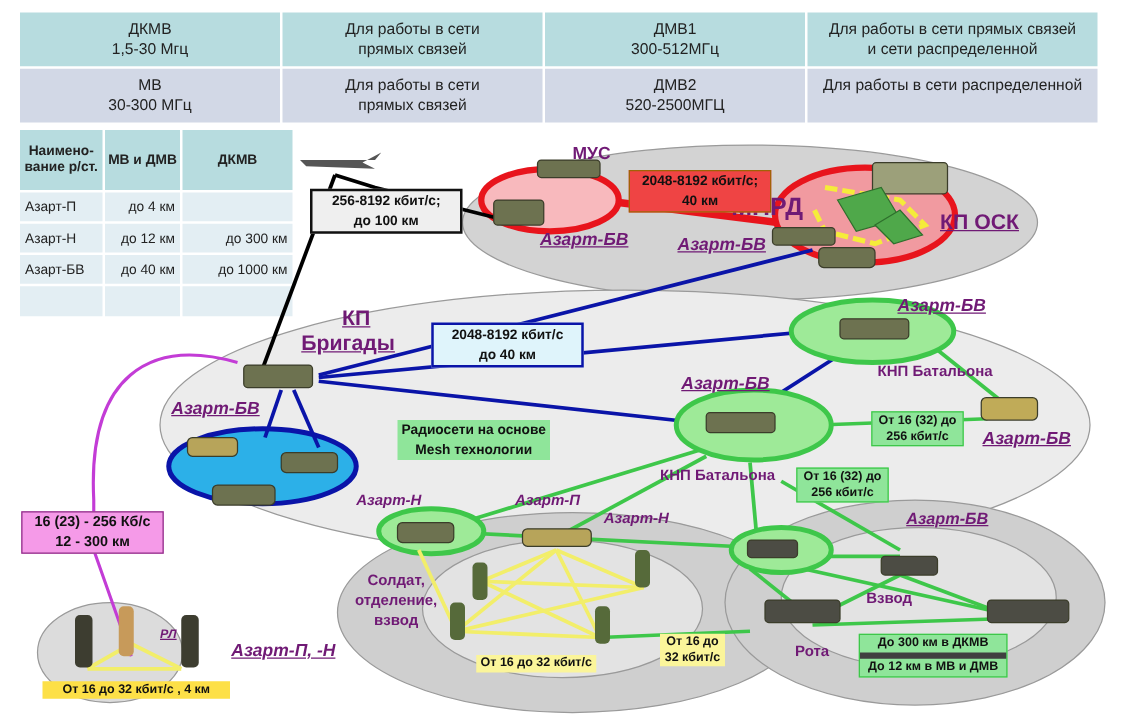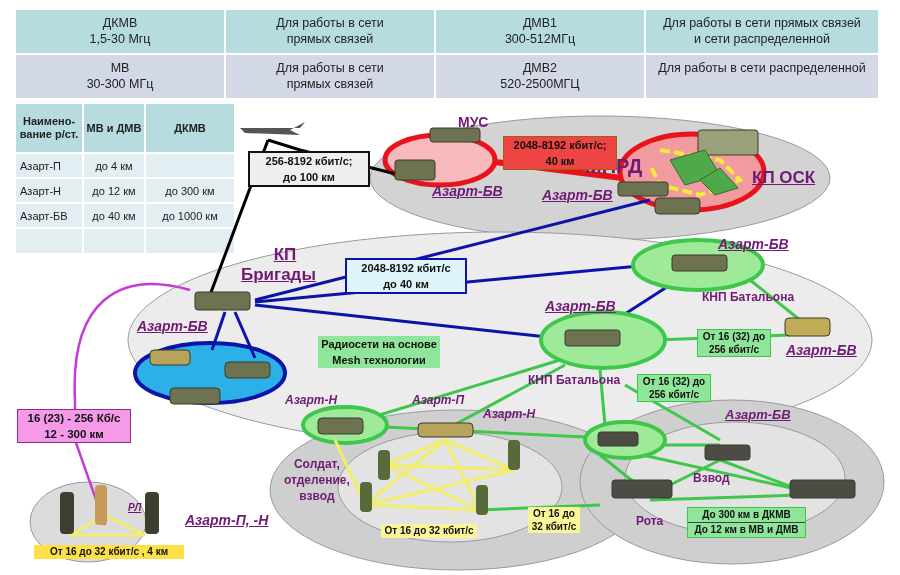--- a/index.html
+++ b/index.html
@@ -5,21 +5,21 @@
   html, body { margin:0; padding:0; }
   body { width:900px; height:575px; background:#ffffff; position:relative; overflow:hidden;
          font-family:"Liberation Sans", sans-serif; }
   .freq-table { position:absolute; left:14px; top:8px; width:866px; border-collapse:separate; border-spacing:2px; }
   .freq-table td { text-align:center; font-size:12.5px; color:#222; line-height:16px; padding:2px 4px; vertical-align:top; }
   .freq-table tr.r1 td { background:#b7dcdf; height:36px; padding-top:5px; }
   .freq-table tr.r2 td { background:#d2d8e6; height:36px; padding-top:5px;text-align:center; }
   .range-table { position:absolute; left:14px; top:102px; width:222px; border-collapse:separate; border-spacing:2px; }
   .range-table th { background:#b7dcdf; font-size:11px; font-weight:bold; color:#222; padding:4px 2px; line-height:13px; height:40px; }
   .range-table td { background:#e3eef3; font-size:11px; color:#222; padding:3px 4px; height:17px; }
-  .range-table td.c { text-align:center; }
+  .range-table td.c { text-align:right; }
   .range-table tr.blank td { height:18px; }
   svg#diagram { position:absolute; left:0; top:0; }
   .lbl { position:absolute; font-weight:bold; color:#701a75; white-space:nowrap; }
   .it { font-style:italic; text-decoration:underline; font-size:14px; }
   .big { font-size:17px; text-decoration:underline; text-align:center; line-height:20px; }
   .box { position:absolute; font-size:11px; font-weight:bold; text-align:center; line-height:16px; color:#111; }
   .plain { font-size:12px; }
 </style>
 </head>
 <body>
@@ -252,15 +252,15 @@
   <div>16 (23) - 256 Кб/с</div>
     <div>12 - 300 км</div>
 </div>
 <div class="box" style="left:34px;top:545px;width:150px;background:#fde047;font-size:10px;line-height:14px">От 16 до 32 кбит/с , 4 км</div>
 <div class="box" style="left:381px;top:524px;width:96px;background:#fbf59a;font-size:10px;line-height:14px">От 16 до 32 кбит/с</div>
 <div class="box" style="left:528px;top:507px;width:52px;background:#fbf59a;font-size:10px;line-height:13px">
   <div>От 16 до</div>
     <div>32 кбит/с</div>
 </div>
 <div class="box" style="left:687px;top:507px;width:117px;background:#8fe59a;border:1px solid #3ec74a;font-size:10px;line-height:14px">
-  <div style="border-bottom:1px solid #404040">До 300 км в ДКМВ</div>
+  <div style="border-bottom:5px solid #404040">До 300 км в ДКМВ</div>
   <div>До 12 км в МВ и ДМВ</div>
 </div>
 
 </body></html>

